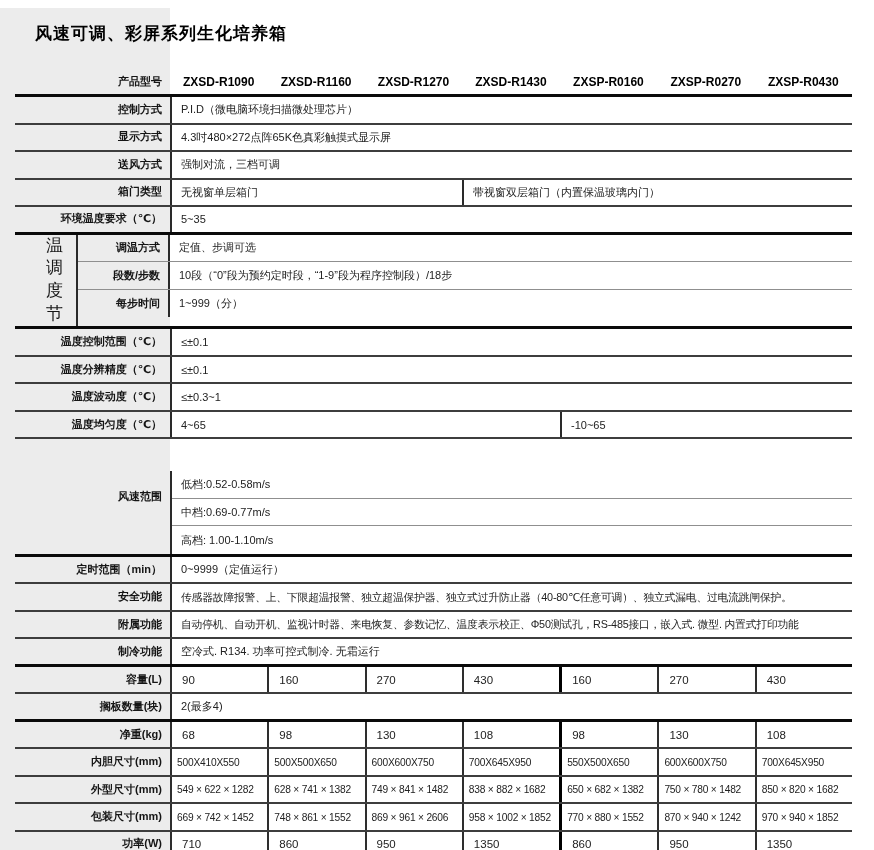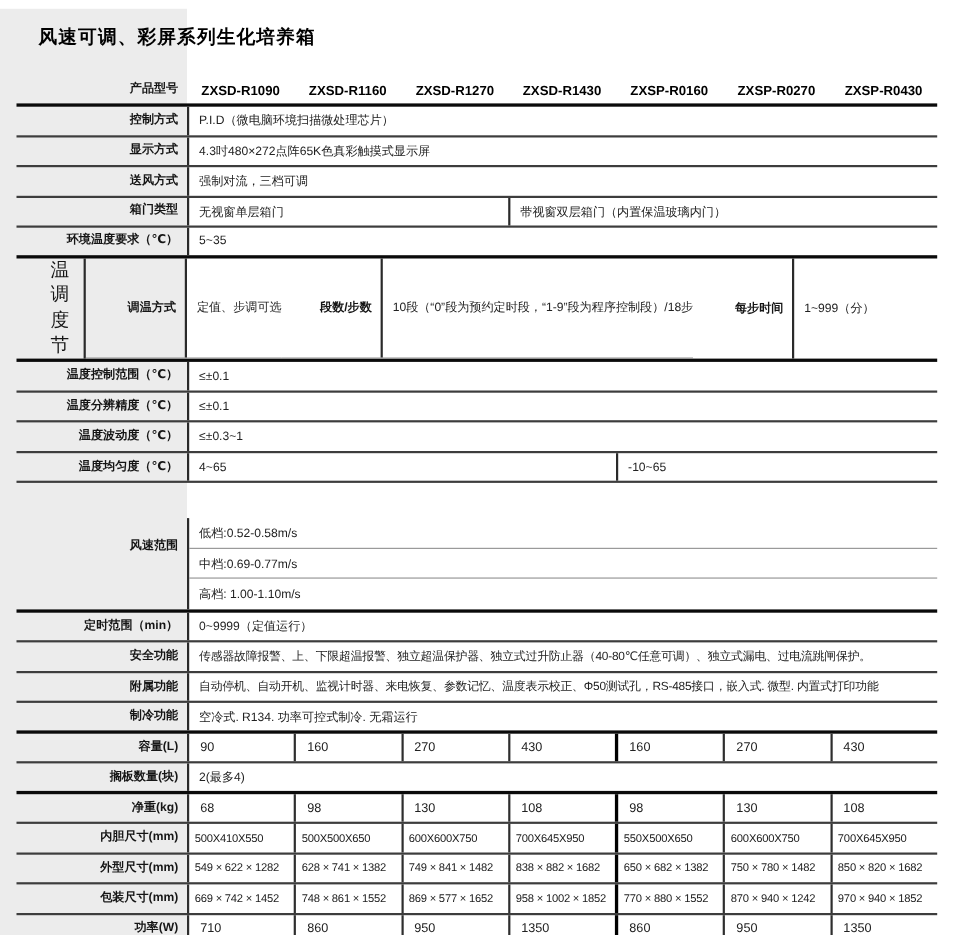--- a/index.html
+++ b/index.html
@@ -26,21 +26,21 @@
   .cells{flex:1;display:flex;align-self:stretch;}
   .cell{flex:1;display:flex;align-items:center;padding-left:10px;font-size:11.5px;color:#222;
         border-left:2px solid #2e2e2e;box-sizing:border-box;white-space:nowrap;overflow:hidden;}
   .cell.series{border-left:3px solid #000;}
   .cells.tight .cell{font-size:10.2px;padding-left:5px;letter-spacing:-0.2px;}
   
   .group-row{display:flex;align-items:stretch;border-bottom:3px solid #0a0a0a;box-sizing:border-box;}
   .group-lbl{flex:0 0 63px;width:63px;display:flex;align-items:center;justify-content:flex-end;
              padding-right:6px;box-sizing:border-box;border-right:2px solid #2a2a2a;}
   .group-lbl span{display:block;width:24px;font-size:17px;font-weight:normal;color:#151515;line-height:1.35;}
-  .group-inner{flex:1;display:flex;flex-direction:row;}
+  .group-inner{flex:1;display:flex;flex-direction:column;}
   .sub-row{display:flex;align-items:center;min-height:27.5px;border-bottom:1px solid #8f8f8f;box-sizing:border-box;}
   .sub-row:last-child{border-bottom:none;}
   .sub-lbl{flex:0 0 90px;width:90px;text-align:right;padding-right:8px;box-sizing:border-box;
            font-size:11px;font-weight:bold;color:#151515;}
   .wind-inner{flex:1;display:flex;flex-direction:column;border-left:2px solid #2a2a2a;align-self:stretch;margin-top:32px;}
   .wind-sub{display:flex;align-items:center;min-height:27.5px;border-bottom:1px solid #8f8f8f;
             padding-left:9px;font-size:11px;color:#222;box-sizing:border-box;}
   .wind-sub:last-child{border-bottom:none;}
 </style>
 </head>
@@ -213,21 +213,21 @@
       <div class="cell">750 × 780 × 1482</div>
       <div class="cell">850 × 820 × 1682</div>
     </div>
   </div>
 
   <div class="row">
     <div class="lbl">包装尺寸(mm)</div>
     <div class="cells tight">
       <div class="cell">669 × 742 × 1452</div>
       <div class="cell">748 × 861 × 1552</div>
-      <div class="cell">869 × 577 × 1652</div>
+      <div class="cell">869 × 961 × 2606</div>
       <div class="cell">958 × 1002 × 1852</div>
       <div class="cell series">770 × 880 × 1552</div>
       <div class="cell">870 × 940 × 1242</div>
       <div class="cell">970 × 940 × 1852</div>
     </div>
   </div>
 
   <div class="row thick">
     <div class="lbl">功率(W)</div>
     <div class="cells">

